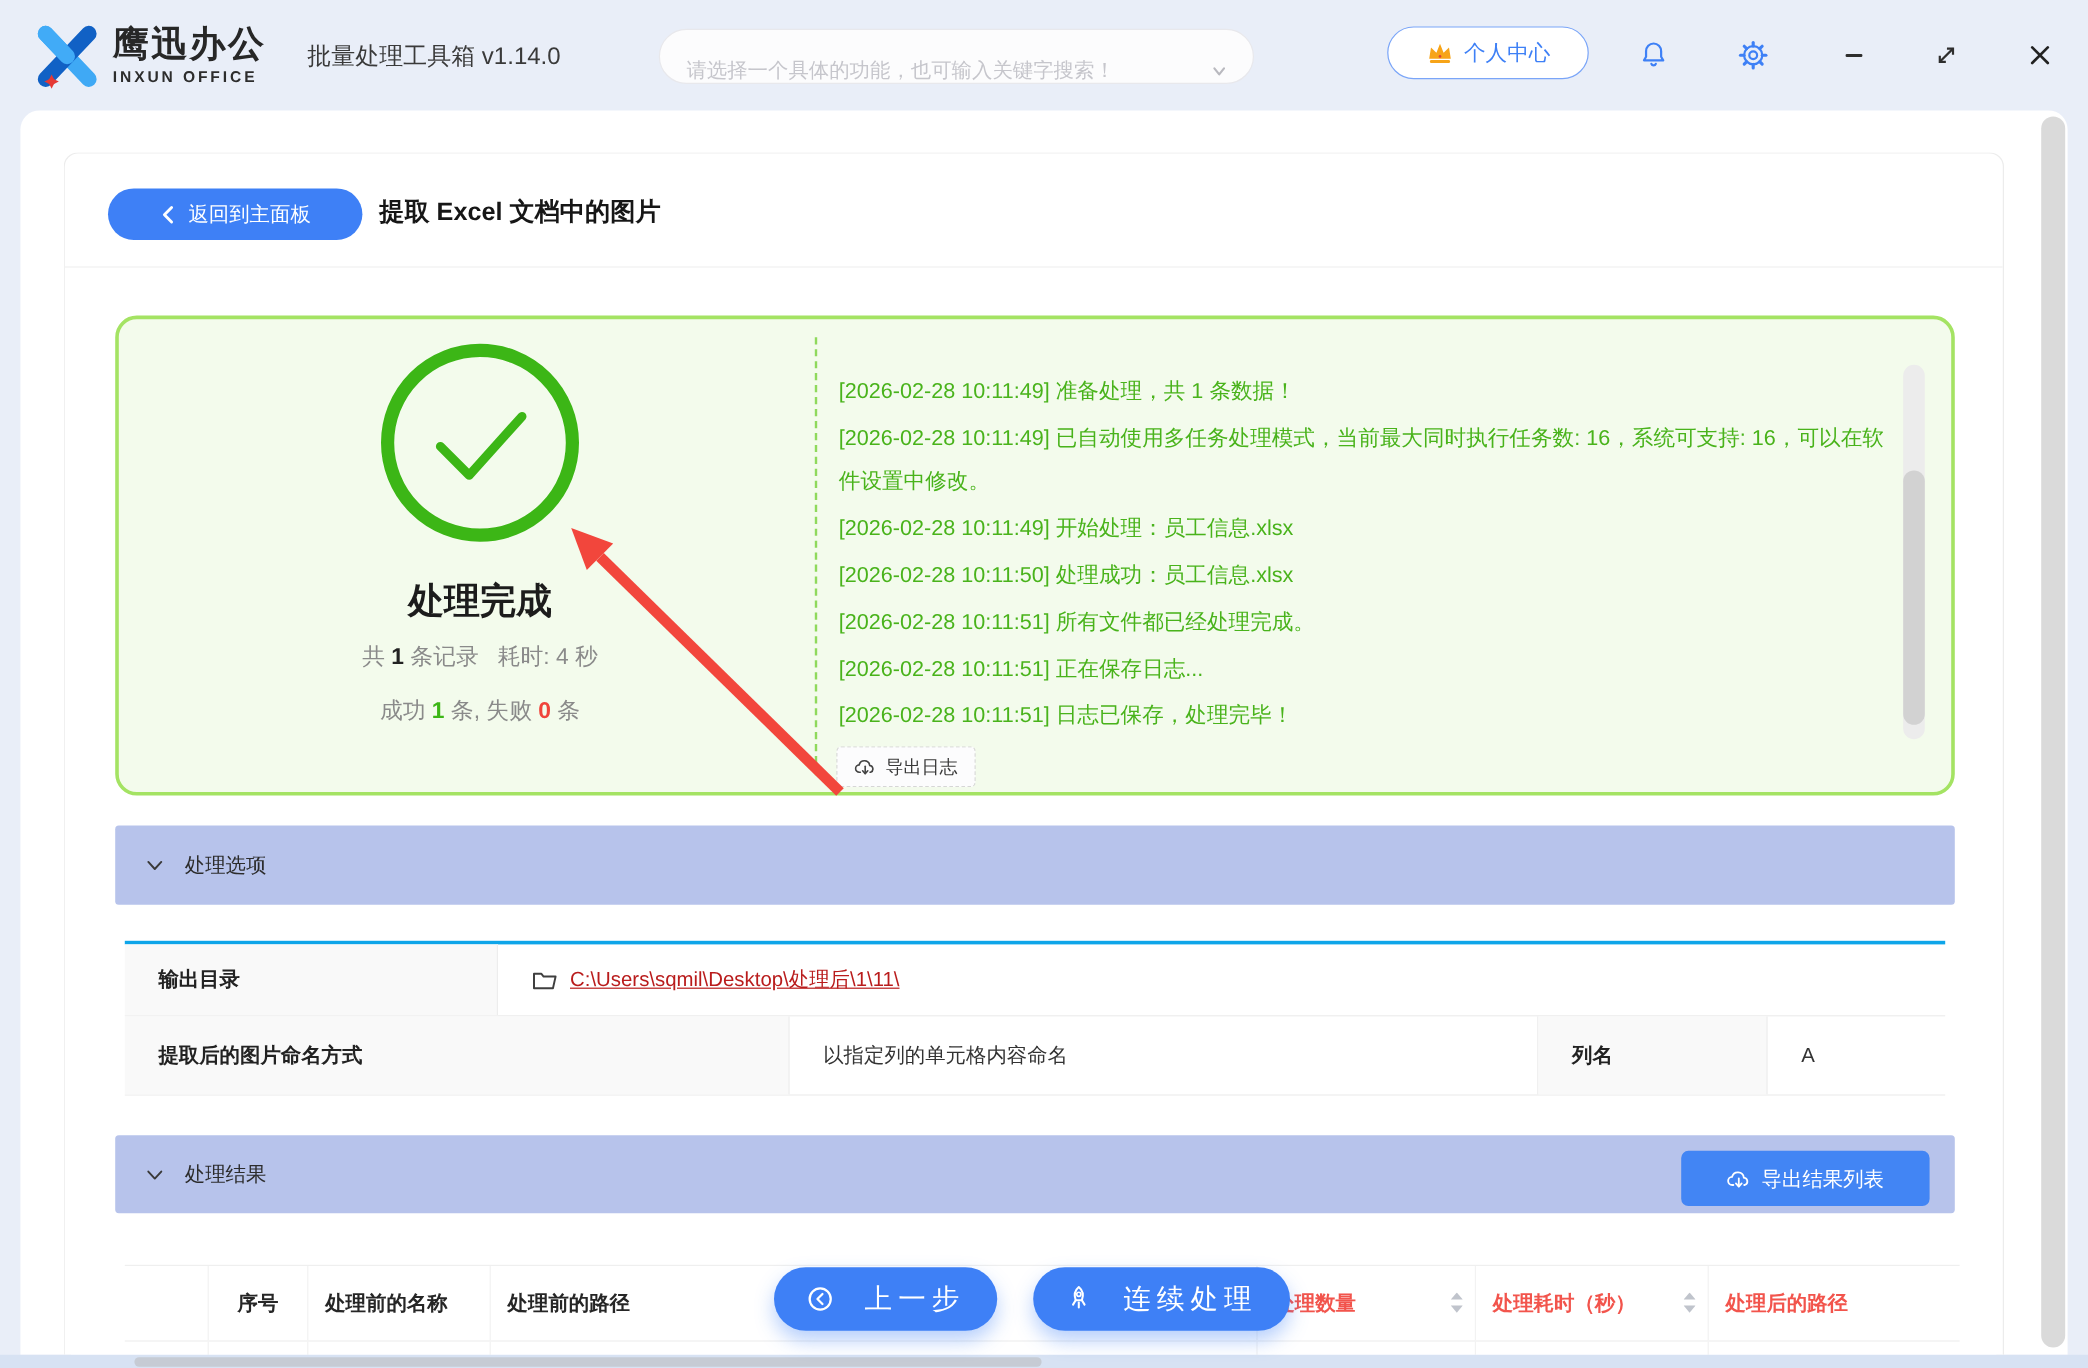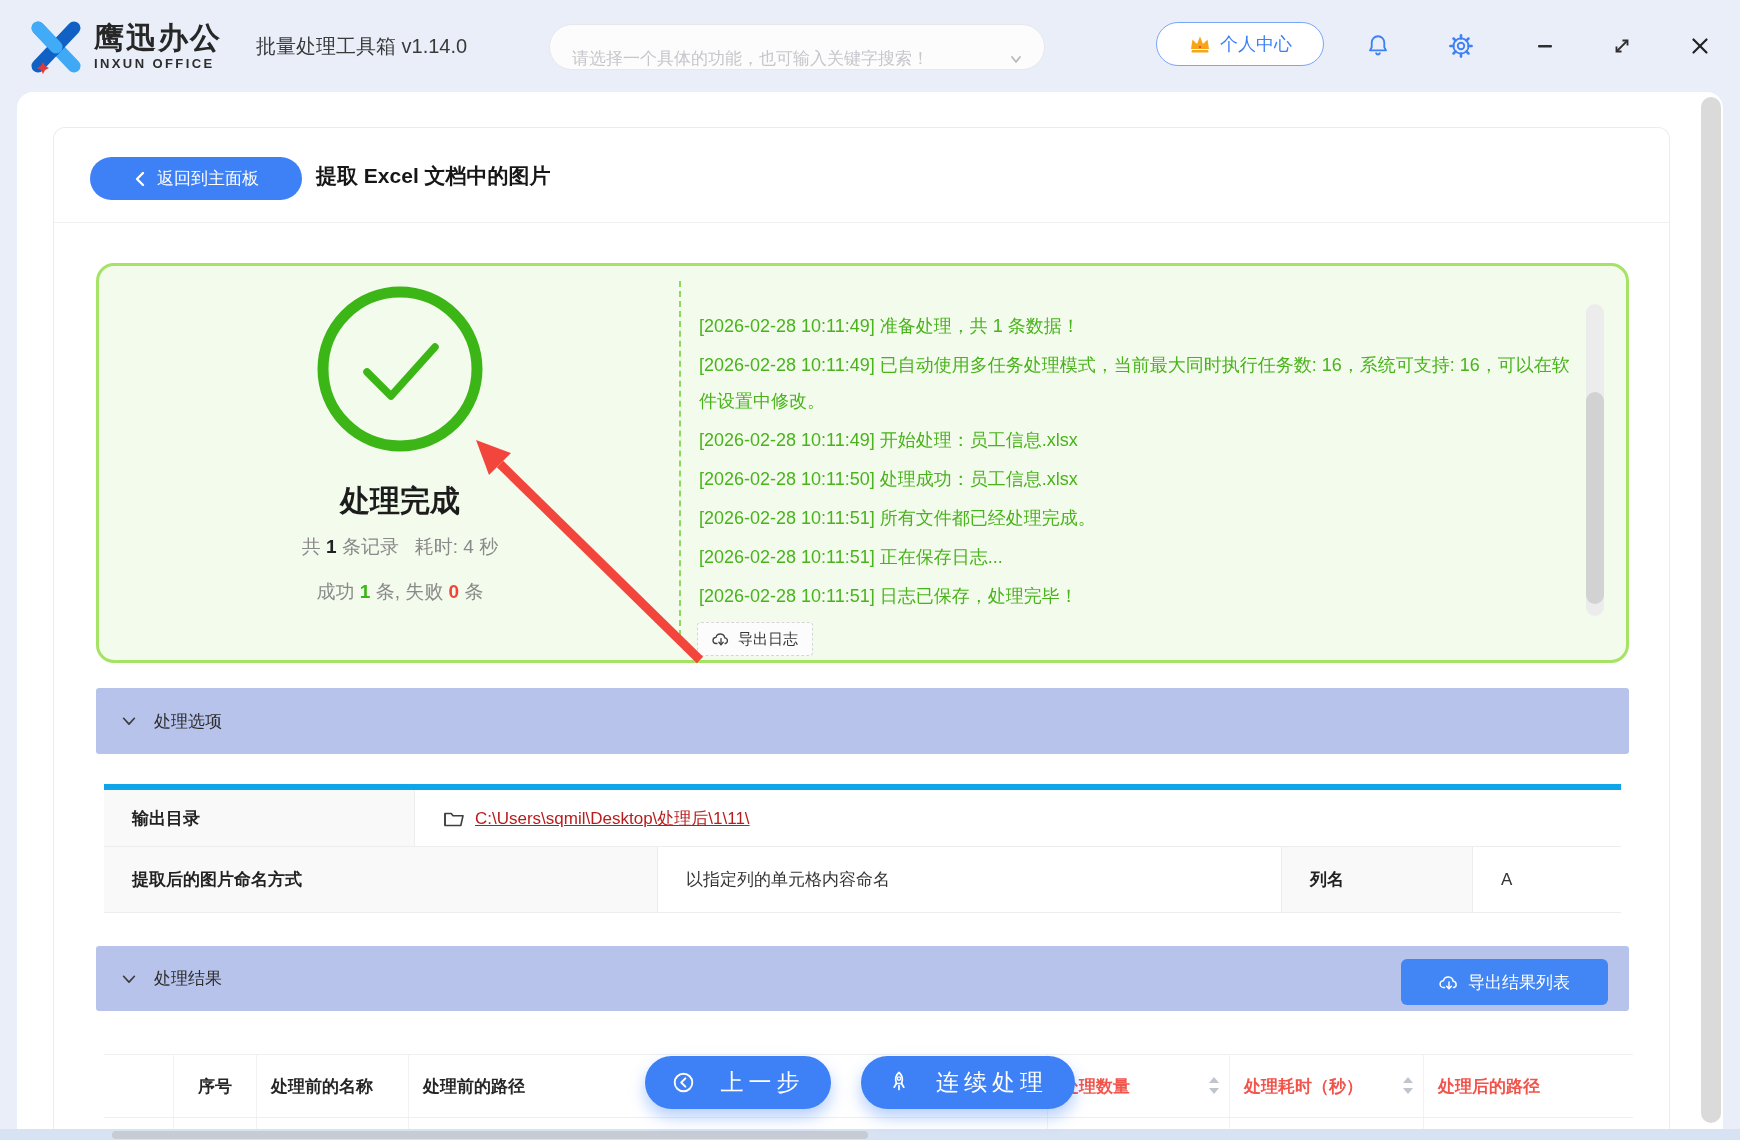--- a/index.html
+++ b/index.html
@@ -48,21 +48,21 @@
   .log-scroll .thumb { position:absolute; left:0; top:88px; width:18px; height:212px; background:#d2d2d2; border-radius:9px; }
 
   
   .band { position:absolute; left:42px; width:1533px; background:#b7c3eb; border-radius:3px; display:flex; align-items:center; gap:16px; padding-left:24px; font-size:17px; color:#2c2c2c; cursor:pointer; }
   .band-options { top:560px; height:66px; }
   .band-results { top:818px; height:65px; }
   .export-results { position:absolute; left:1347px; top:831px; width:207px; height:46px; background:#4285f4; border-radius:6px; display:flex; align-items:center; justify-content:center; gap:9px; color:#fff; font-size:17px; cursor:pointer; }
 
   
   .opt-row { position:absolute; left:50px; width:1517px; display:flex; border-bottom:1px solid #ededed; }
-  .opt-row.first { top:656px; height:63px; border-top:6px solid #0ea5e9; }
+  .opt-row.first { top:656px; height:63px; border-top:3px solid #0ea5e9; }
   .opt-row.second { top:719px; height:66px; }
   .opt-cell { display:flex; align-items:center; border-right:1px solid #ededed; padding-left:28px; font-size:17px; color:#333; }
   .opt-cell:last-child { border-right:none; }
   .opt-label { background:#f9f9f9; font-weight:bold; color:#222; }
   .dir-link { display:flex; align-items:center; gap:10px; }
   .dir-link a { color:#b91c1c; text-decoration:underline; font-size:17px; }
 
   
   .rtable { position:absolute; left:50px; top:926px; width:1529px; }
   .rtable .hrow { display:flex; height:64px; border-top:1px solid #efefef; border-bottom:1px solid #efefef; }

